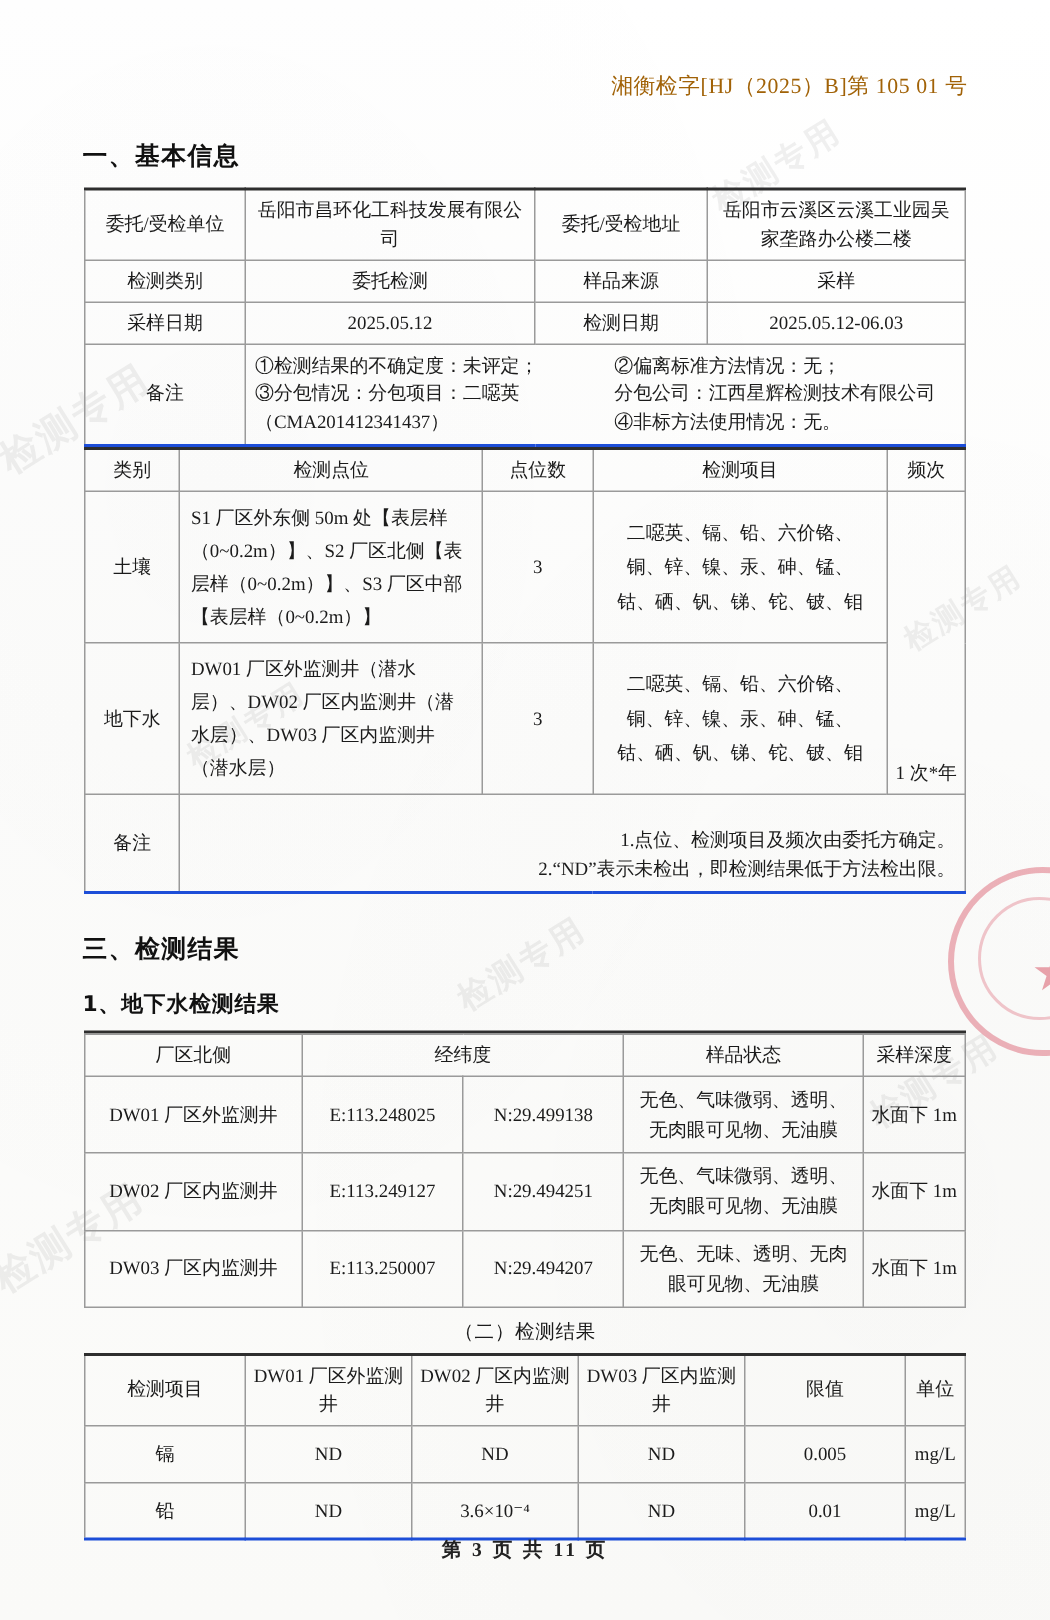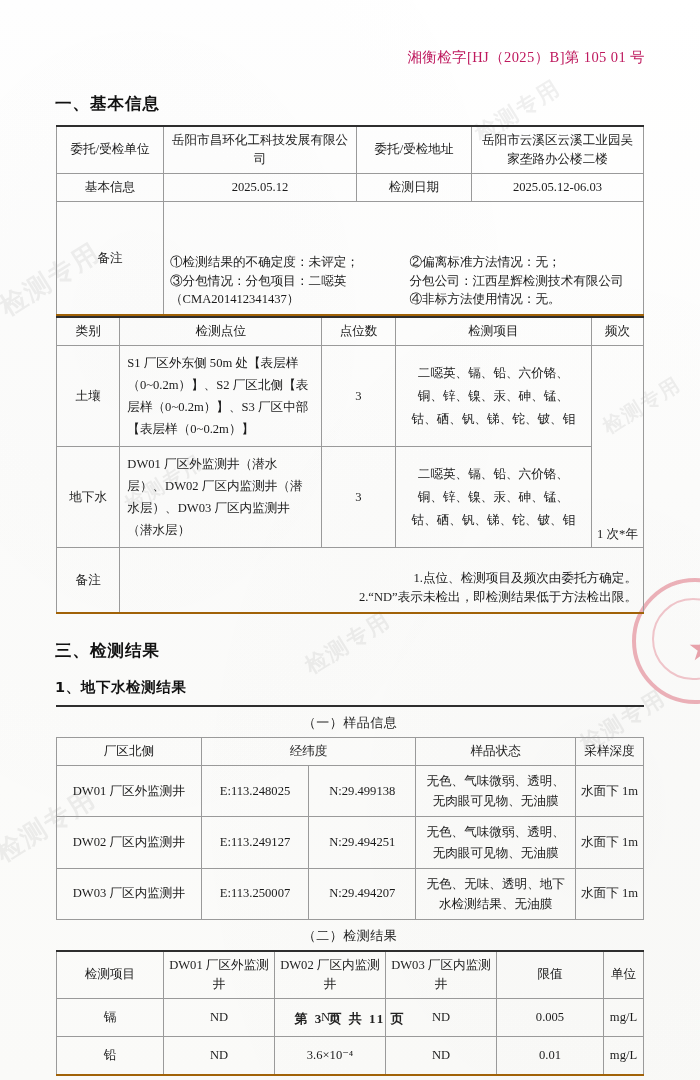--- a/index.html
+++ b/index.html
@@ -80,21 +80,21 @@
     box-sizing: border-box;
     width: 700px;
   }
 
   .doc-code {
     text-align: right;
     font-size: 14.5px;
     padding-top: 48px;
     padding-right: 28px;
     letter-spacing: 0.4px;
-    color: #be185d;
+    color: #a16207;
   }
 
   h2.section {
     font-family: "DejaVu Sans", "Liberation Sans", sans-serif;
     font-size: 16.5px;
     font-weight: bold;
     margin: 26px 0 10px 28px;
     letter-spacing: 1px;
     color: #111;
   }
@@ -118,21 +118,21 @@
   table td, table th {
     border: 1px solid #9a9a9a;
     padding: 4px 5px;
     text-align: center;
     vertical-align: middle;
     color: #1b1b1b;
     font-weight: normal;
   }
   table.outer-thick {
     border-top: 2px solid #2e2e2e;
-    border-bottom: 2px solid #a16207;
+    border-bottom: 2px solid #1d4ed8;
   }
   .tl { text-align: left; }
   .nowrapish { white-space: nowrap; }
 
   .cap {
     text-align: center;
     font-size: 13px;
     margin: 7px 0 5px 0;
     letter-spacing: 0.5px;
   }
@@ -143,31 +143,30 @@
     border-top: 2px solid #2e2e2e;
   }
 
   .note-grid {
     display: flex;
     text-align: left;
   }
   .note-col {
     flex: 1;
     padding: 0 2px;
-    margin-top: 46px;
   }
   .note-col div { white-space: nowrap; }
   .note-col.right { padding-left: 10px; }
 
   .remark-lines { text-align: right; padding-left: 4px; margin-top: 16px; }
   .remark-lines div { white-space: nowrap; }
 
   .footer {
     position: absolute;
-    bottom: 52px;
+    bottom: 38px;
     left: 0;
     width: 700px;
     text-align: center;
     font-size: 13px;
     font-weight: bold;
     letter-spacing: 2px;
     color: #222;
   }
 </style>
 </head>
@@ -194,21 +193,27 @@
 
   <table class="outer-thick">
     <tbody>
         <tr>
       <td style="width:96px;">委托/受检单位</td>
       <td style="width:182px;margin-top:39px;">岳阳市昌环化工科技发展有限公司</td>
       <td style="width:104px;">委托/受检地址</td>
       <td>岳阳市云溪区云溪工业园吴家垄路办公楼二楼</td>
     </tr>
     <tr>
-      <td>基本信息</td>
+      <td>检测类别</td>
+      <td>委托检测</td>
+      <td>样品来源</td>
+      <td>采样</td>
+    </tr>
+    <tr>
+      <td>采样日期</td>
       <td>2025.05.12</td>
       <td>检测日期</td>
       <td>2025.05.12-06.03</td>
     </tr>
     <tr>
       <td>备注</td>
       <td colspan="3" style="padding:5px 4px;">
         <div class="note-grid">
           <div class="note-col">
             <div>①检测结果的不确定度：未评定；</div>
@@ -258,21 +263,20 @@
         </div>
       </td>
     </tr>
   </tbody>
     </table>
 
   <h2 class="section">三、检测结果</h2>
   <h3 class="subsection">1、地下水检测结果</h3>
 
   <div class="rule-top"></div>
-  <div class="cap">（一）样品信息</div>
 
   <table style="border-top:1px solid #9a9a9a;border-bottom:1px solid #9a9a9a;">
     <tbody>
         <tr>
       <th style="width:140px;">厂区北侧</th>
       <th colspan="2" style="width:196px;">经纬度</th>
       <th style="width:156px;">样品状态</th>
       <th>采样深度</th>
     </tr>
     <tr>
@@ -286,21 +290,21 @@
       <td>DW02 厂区内监测井</td>
       <td>E:113.249127</td>
       <td>N:29.494251</td>
       <td style="line-height:1.6;padding:5px 7px;">无色、气味微弱、透明、无肉眼可见物、无油膜</td>
       <td class="nowrapish">水面下 1m</td>
     </tr>
     <tr>
       <td>DW03 厂区内监测井</td>
       <td>E:113.250007</td>
       <td>N:29.494207</td>
-      <td style="line-height:1.6;padding:5px 7px;">无色、无味、透明、地下水检测结果、无油膜</td>
+      <td style="line-height:1.6;padding:5px 7px;">无色、无味、透明、无肉眼可见物、无油膜</td>
       <td class="nowrapish">水面下 1m</td>
     </tr>
   </tbody>
     </table>
 
   <div class="cap">（二）检测结果</div>
 
   <table class="outer-thick">
     <tbody>
         <tr>

